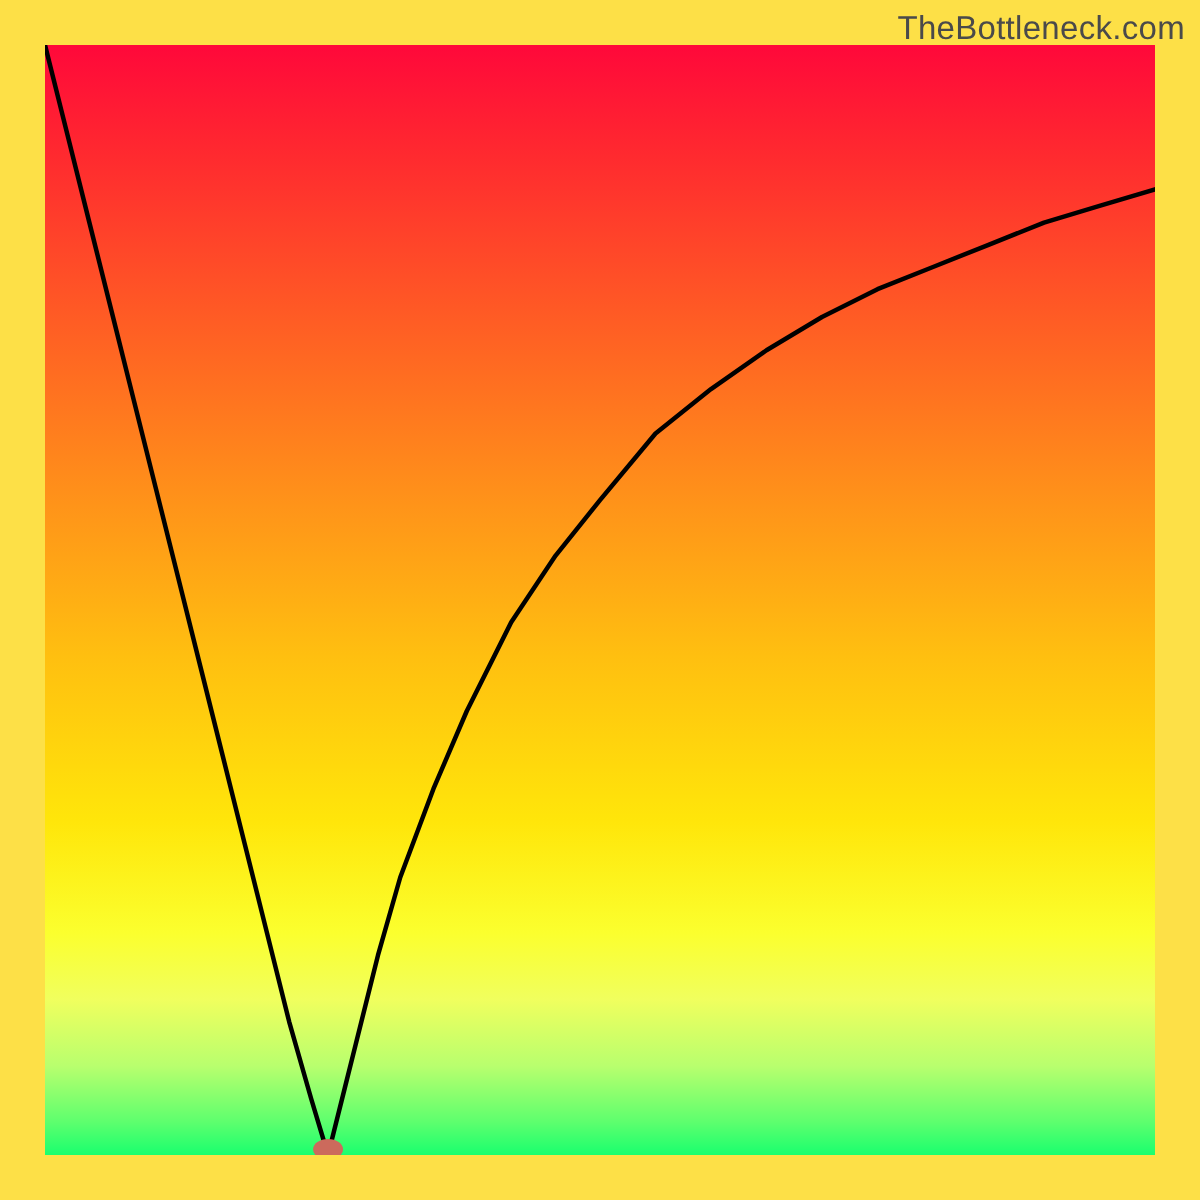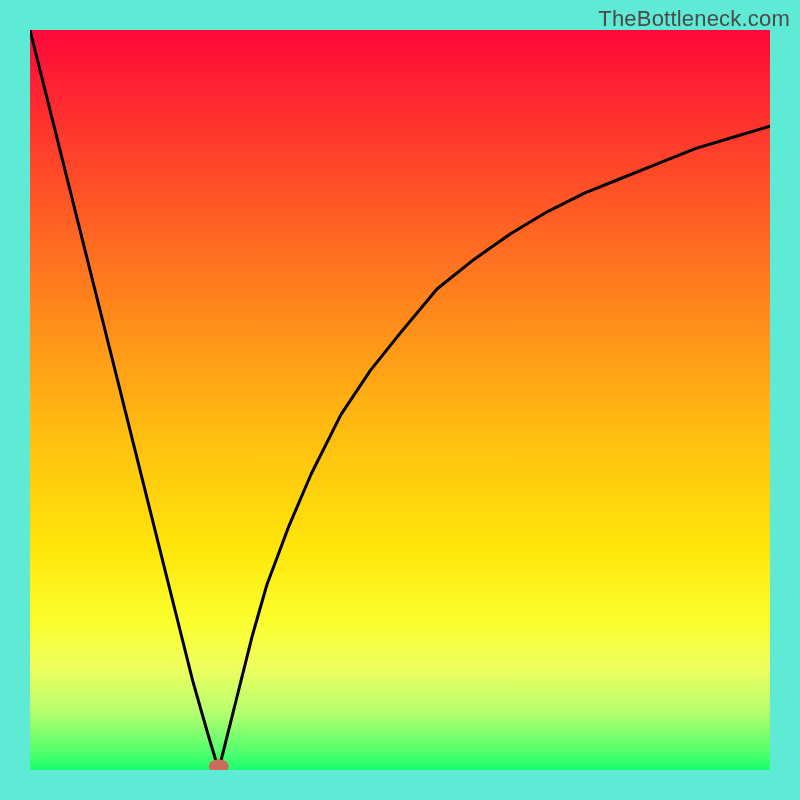--- a/index.html
+++ b/index.html
@@ -8,21 +8,21 @@
     width: 800px;
     height: 800px;
     overflow: hidden;
     font-family: Arial, Helvetica, sans-serif;
     background: #000;
   }
   .frame {
     position: relative;
     width: 800px;
     height: 800px;
-    background: #5eead4;
+    background: #fde047;
   }
   .plot {
     position: absolute;
     left: 30px;
     top: 30px;
     width: 740px;
     height: 740px;
     overflow: hidden;
   }
   .watermark {

